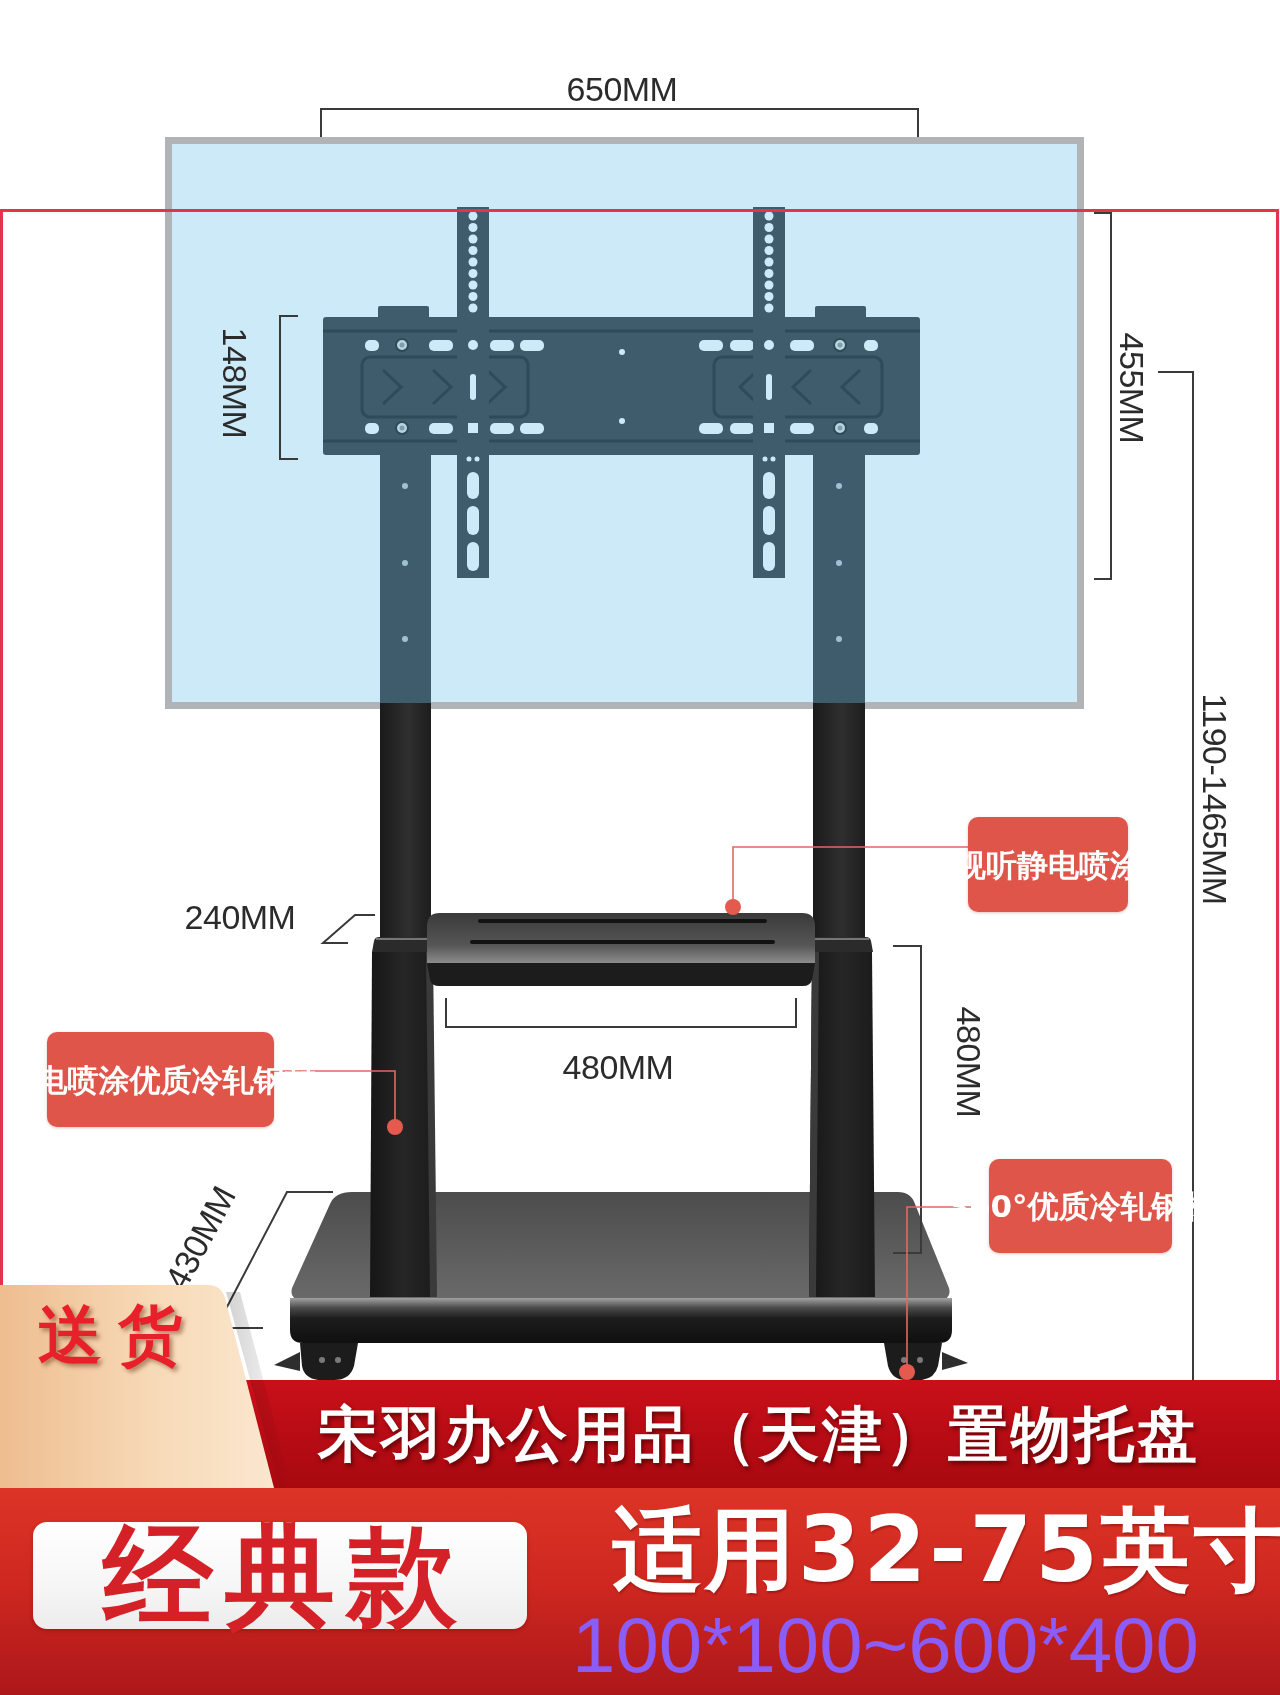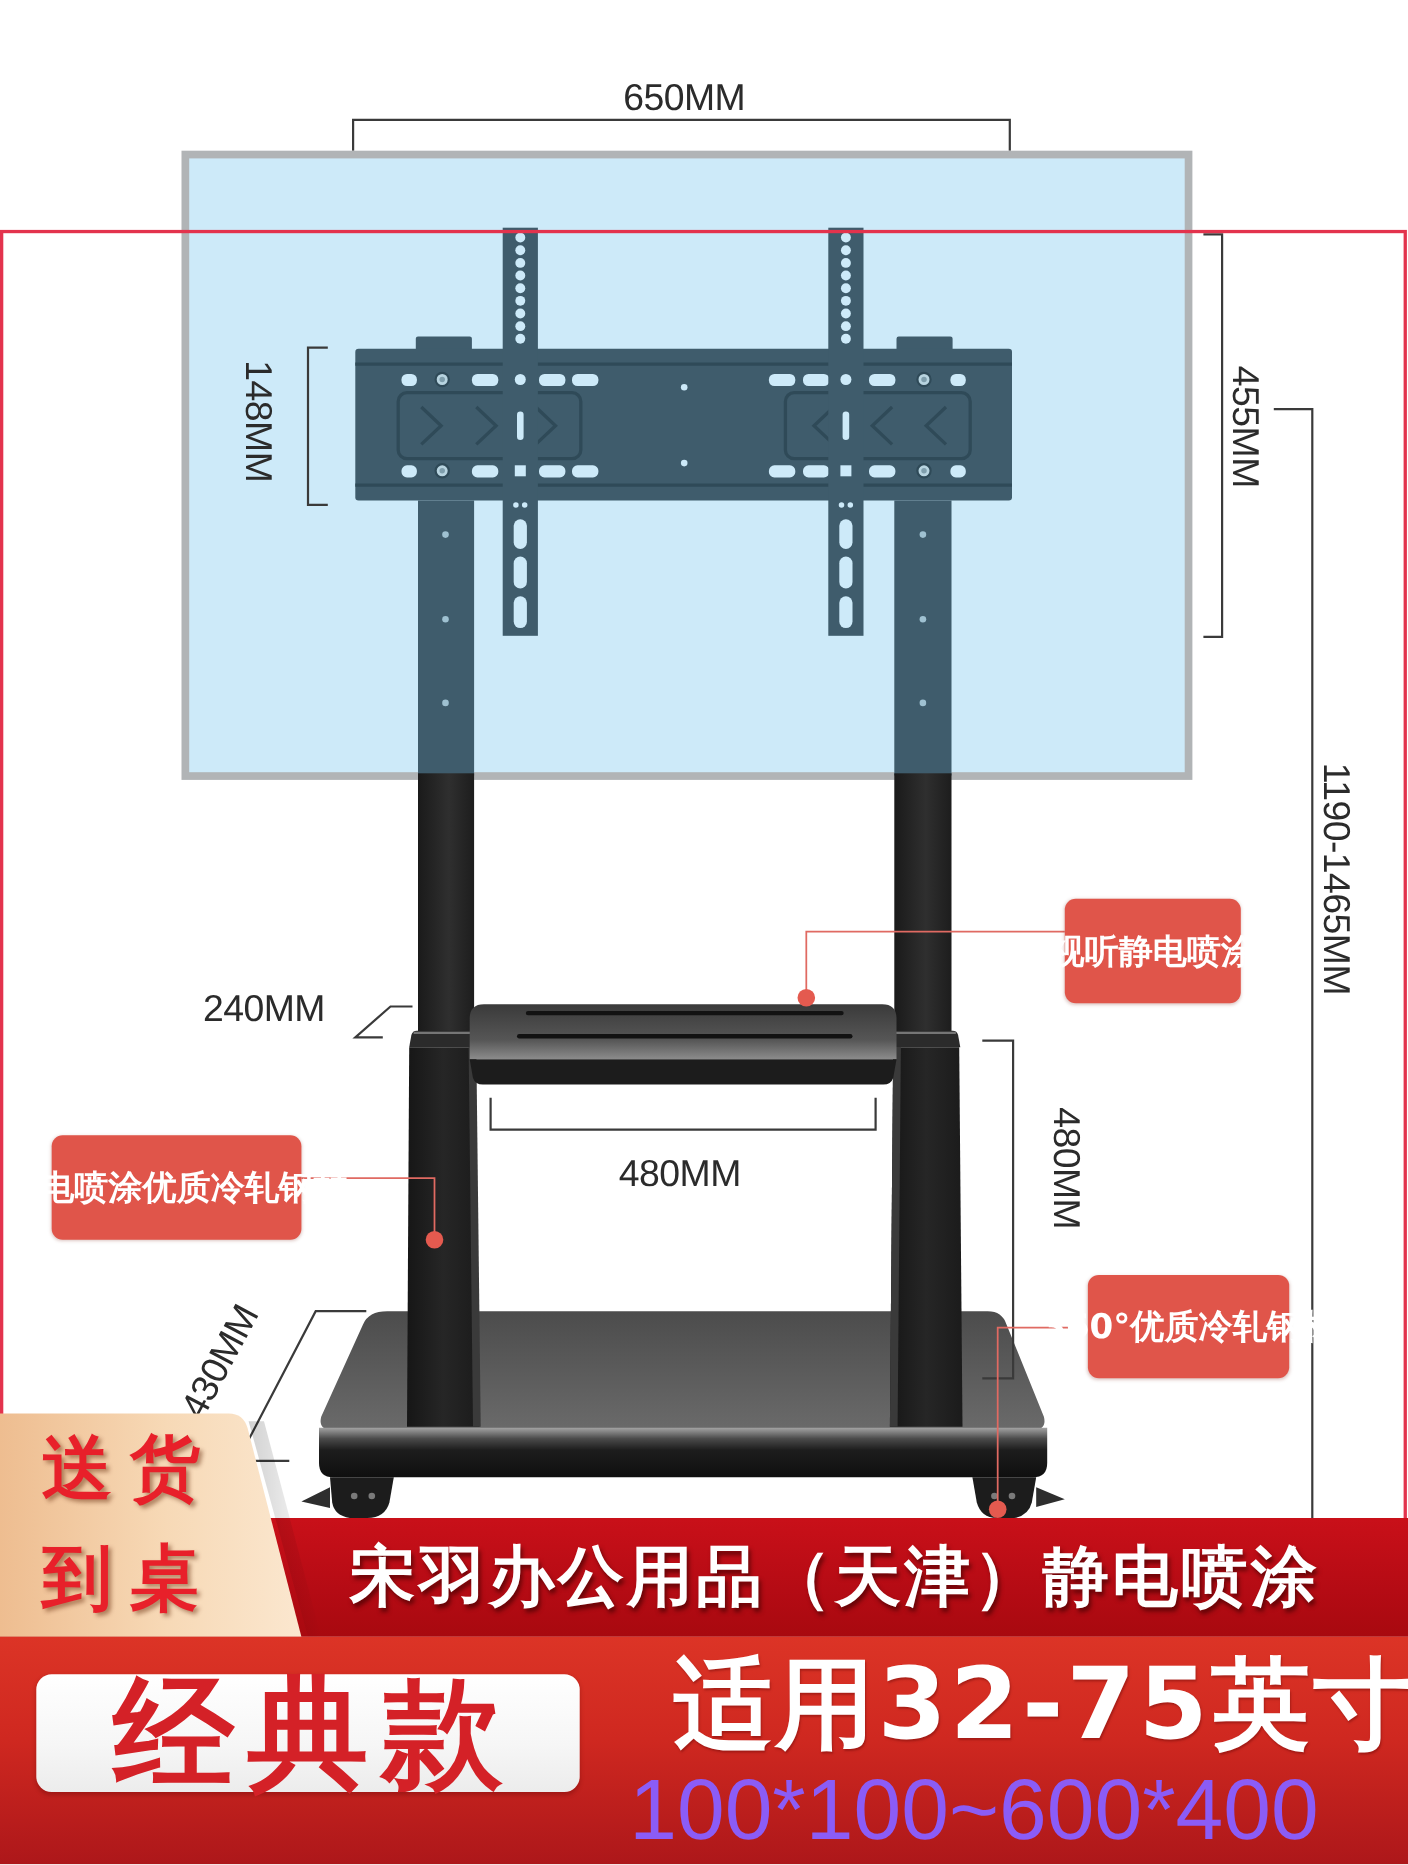--- a/index.html
+++ b/index.html
@@ -274,40 +274,39 @@
   <div class="callout" style="left:47px;top:1032px;width:227px;height:95px;">
     <span>静电喷涂</span>
     <span>优质冷轧钢材</span>
   </div>
   <div class="callout" style="left:973px;top:1159px;width:183px;height:94px;margin-left:16px;">
     <span>360°</span>
     <span>优质冷轧钢材</span>
   </div>
 
   <div class="band-dark">
-    <div class="company">宋羽办公用品（天津）静电喷涂</div>
+    <div class="company">宋羽办公用品（天津）置物托盘</div>
   </div>
 
   <svg class="layer" style="left:0;top:1270px;" width="300" height="230" viewBox="0 0 300 230">
     <defs>
       <linearGradient id="gBadge" x1="0" y1="0" x2="1" y2="0">
         <stop offset="0" stop-color="#eebd90"></stop>
           <stop offset="0.55" stop-color="#f7d9b6"></stop>
           <stop offset="1" stop-color="#fbe7cf"></stop>
       </linearGradient>
       <linearGradient id="gBadgeShadow" x1="0" y1="0" x2="1" y2="0">
         <stop offset="0" stop-color="#000" stop-opacity="0.18"></stop>
           <stop offset="1" stop-color="#000" stop-opacity="0"></stop>
       </linearGradient>
     </defs>
     <path d="M226 22 L280 218 L292 218 L240 22 Z" fill="url(#gBadgeShadow)"></path>
     <path d="M0 15 L208 15 Q221 15 225 28 L274 218 L0 218 Z" fill="url(#gBadge)"></path>
   </svg>
   <div class="badge-line" style="top:1299px;">送货</div>
-  <div class="badge-line" style="top:1399px;">到桌</div>
 
   <div class="band-bottom"></div>
   <div class="model-box">
     <span class="model-text">经典款</span>
   </div>
   <div class="size-range">适用32-75英寸</div>
   <div class="vesa-range">100*100~600*400</div>
 
 </div>
 

